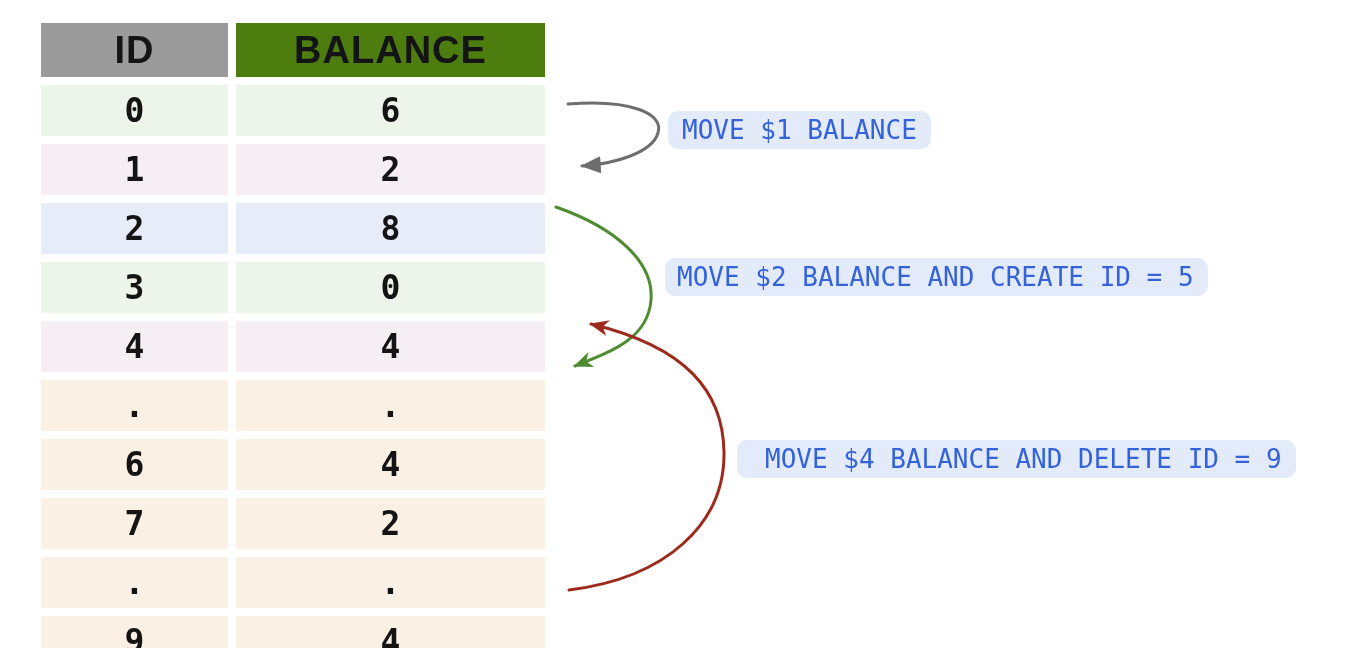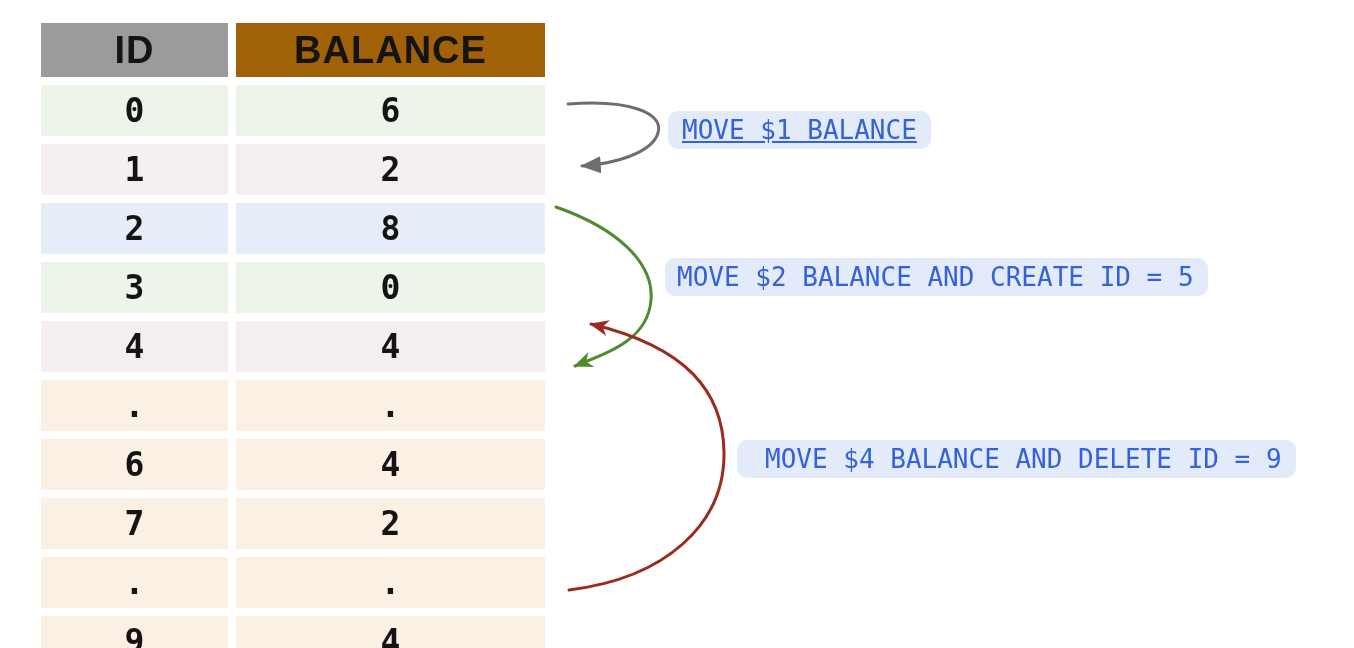--- a/index.html
+++ b/index.html
@@ -53,21 +53,21 @@
   
   .note {
     position: absolute;
     font-family: "DejaVu Sans Mono", monospace;
     font-size: 26px;
     line-height: 30px;
     padding: 4px 14px;
     border-radius: 10px;
     white-space: nowrap;
   }
-  .note1 { left: 668px; top: 111px; text-decoration: underline; }
+  .note1 { left: 668px; top: 111px; }
   .note2 { left: 665px; top: 258px; }
   .note3 { left: 737px; top: 440px; padding-left: 28px; }
 
   
   .arrows {
     position: absolute;
     left: 0;
     top: 0;
     pointer-events: none;
   }
@@ -77,21 +77,21 @@
     stroke-linecap: round;
   }
 </style>
 </head>
 <body>
 
 <div class="canvas">
 
   <div class="ledger-table">
     <div class="hcell" style="background: rgb(155, 155, 155);">ID</div>
-    <div class="hcell" style="background: #a16207;">BALANCE</div>
+    <div class="hcell" style="background: #4d7c0f;">BALANCE</div>
 
   <div class="cell" style="background: rgb(237, 244, 233);">0</div>
       <div class="cell" style="background: rgb(237, 244, 233);">6</div>
       <div class="cell" style="background: rgb(245, 238, 242);">1</div>
       <div class="cell" style="background: rgb(245, 238, 242);">2</div>
       <div class="cell" style="background: rgb(230, 237, 249);">2</div>
       <div class="cell" style="background: rgb(230, 237, 249);">8</div>
       <div class="cell" style="background: rgb(237, 244, 233);">3</div>
       <div class="cell" style="background: rgb(237, 244, 233);">0</div>
       <div class="cell" style="background: rgb(245, 238, 242);">4</div>

